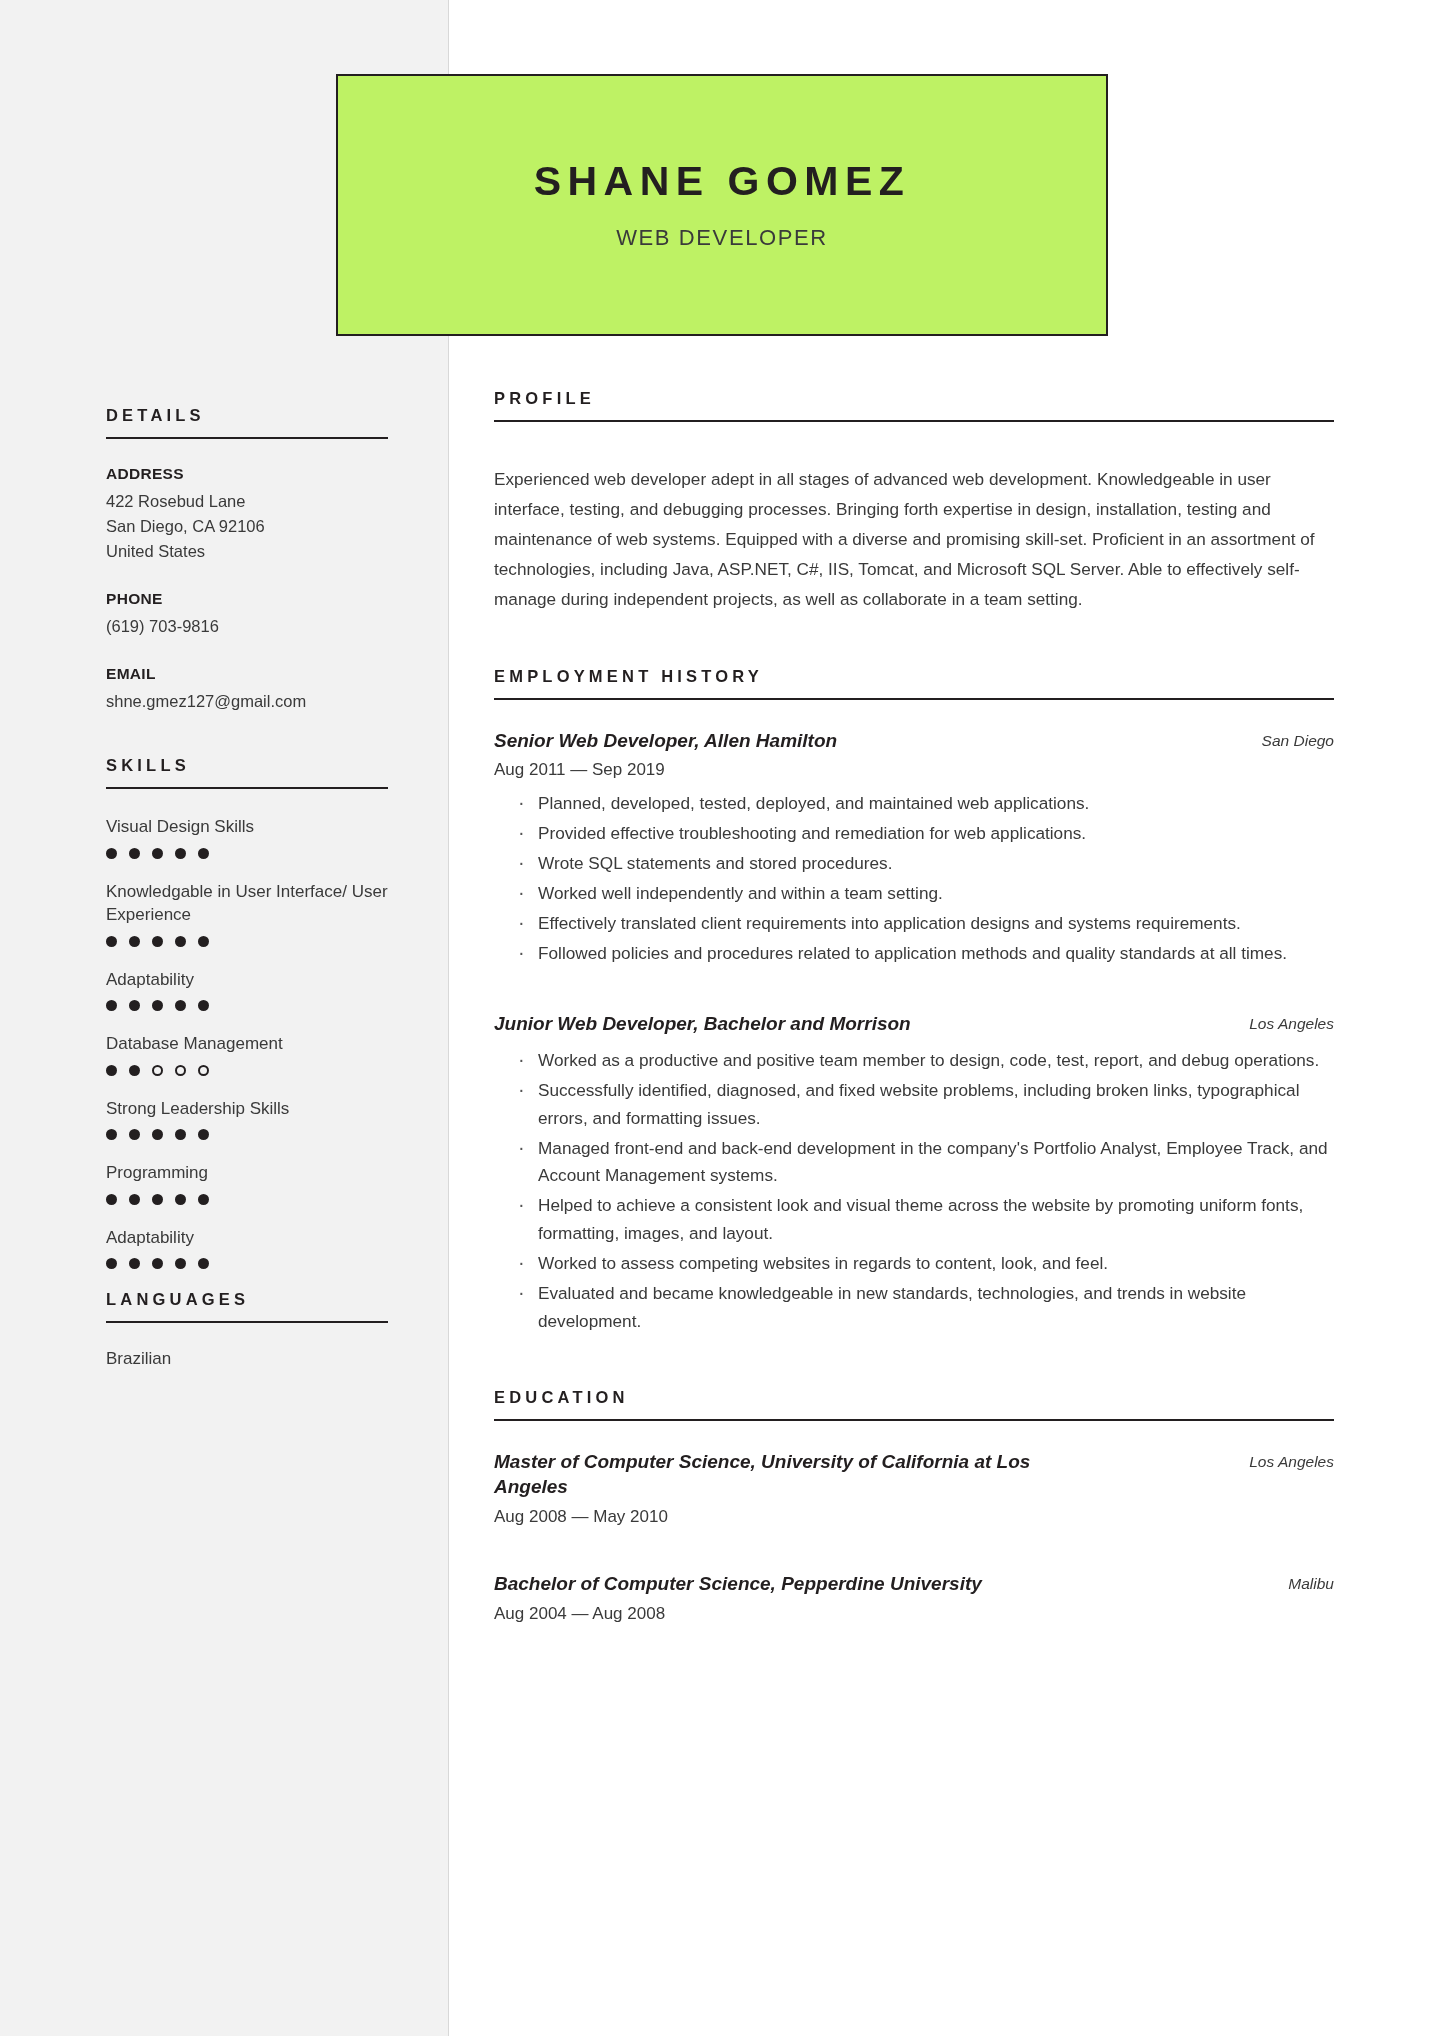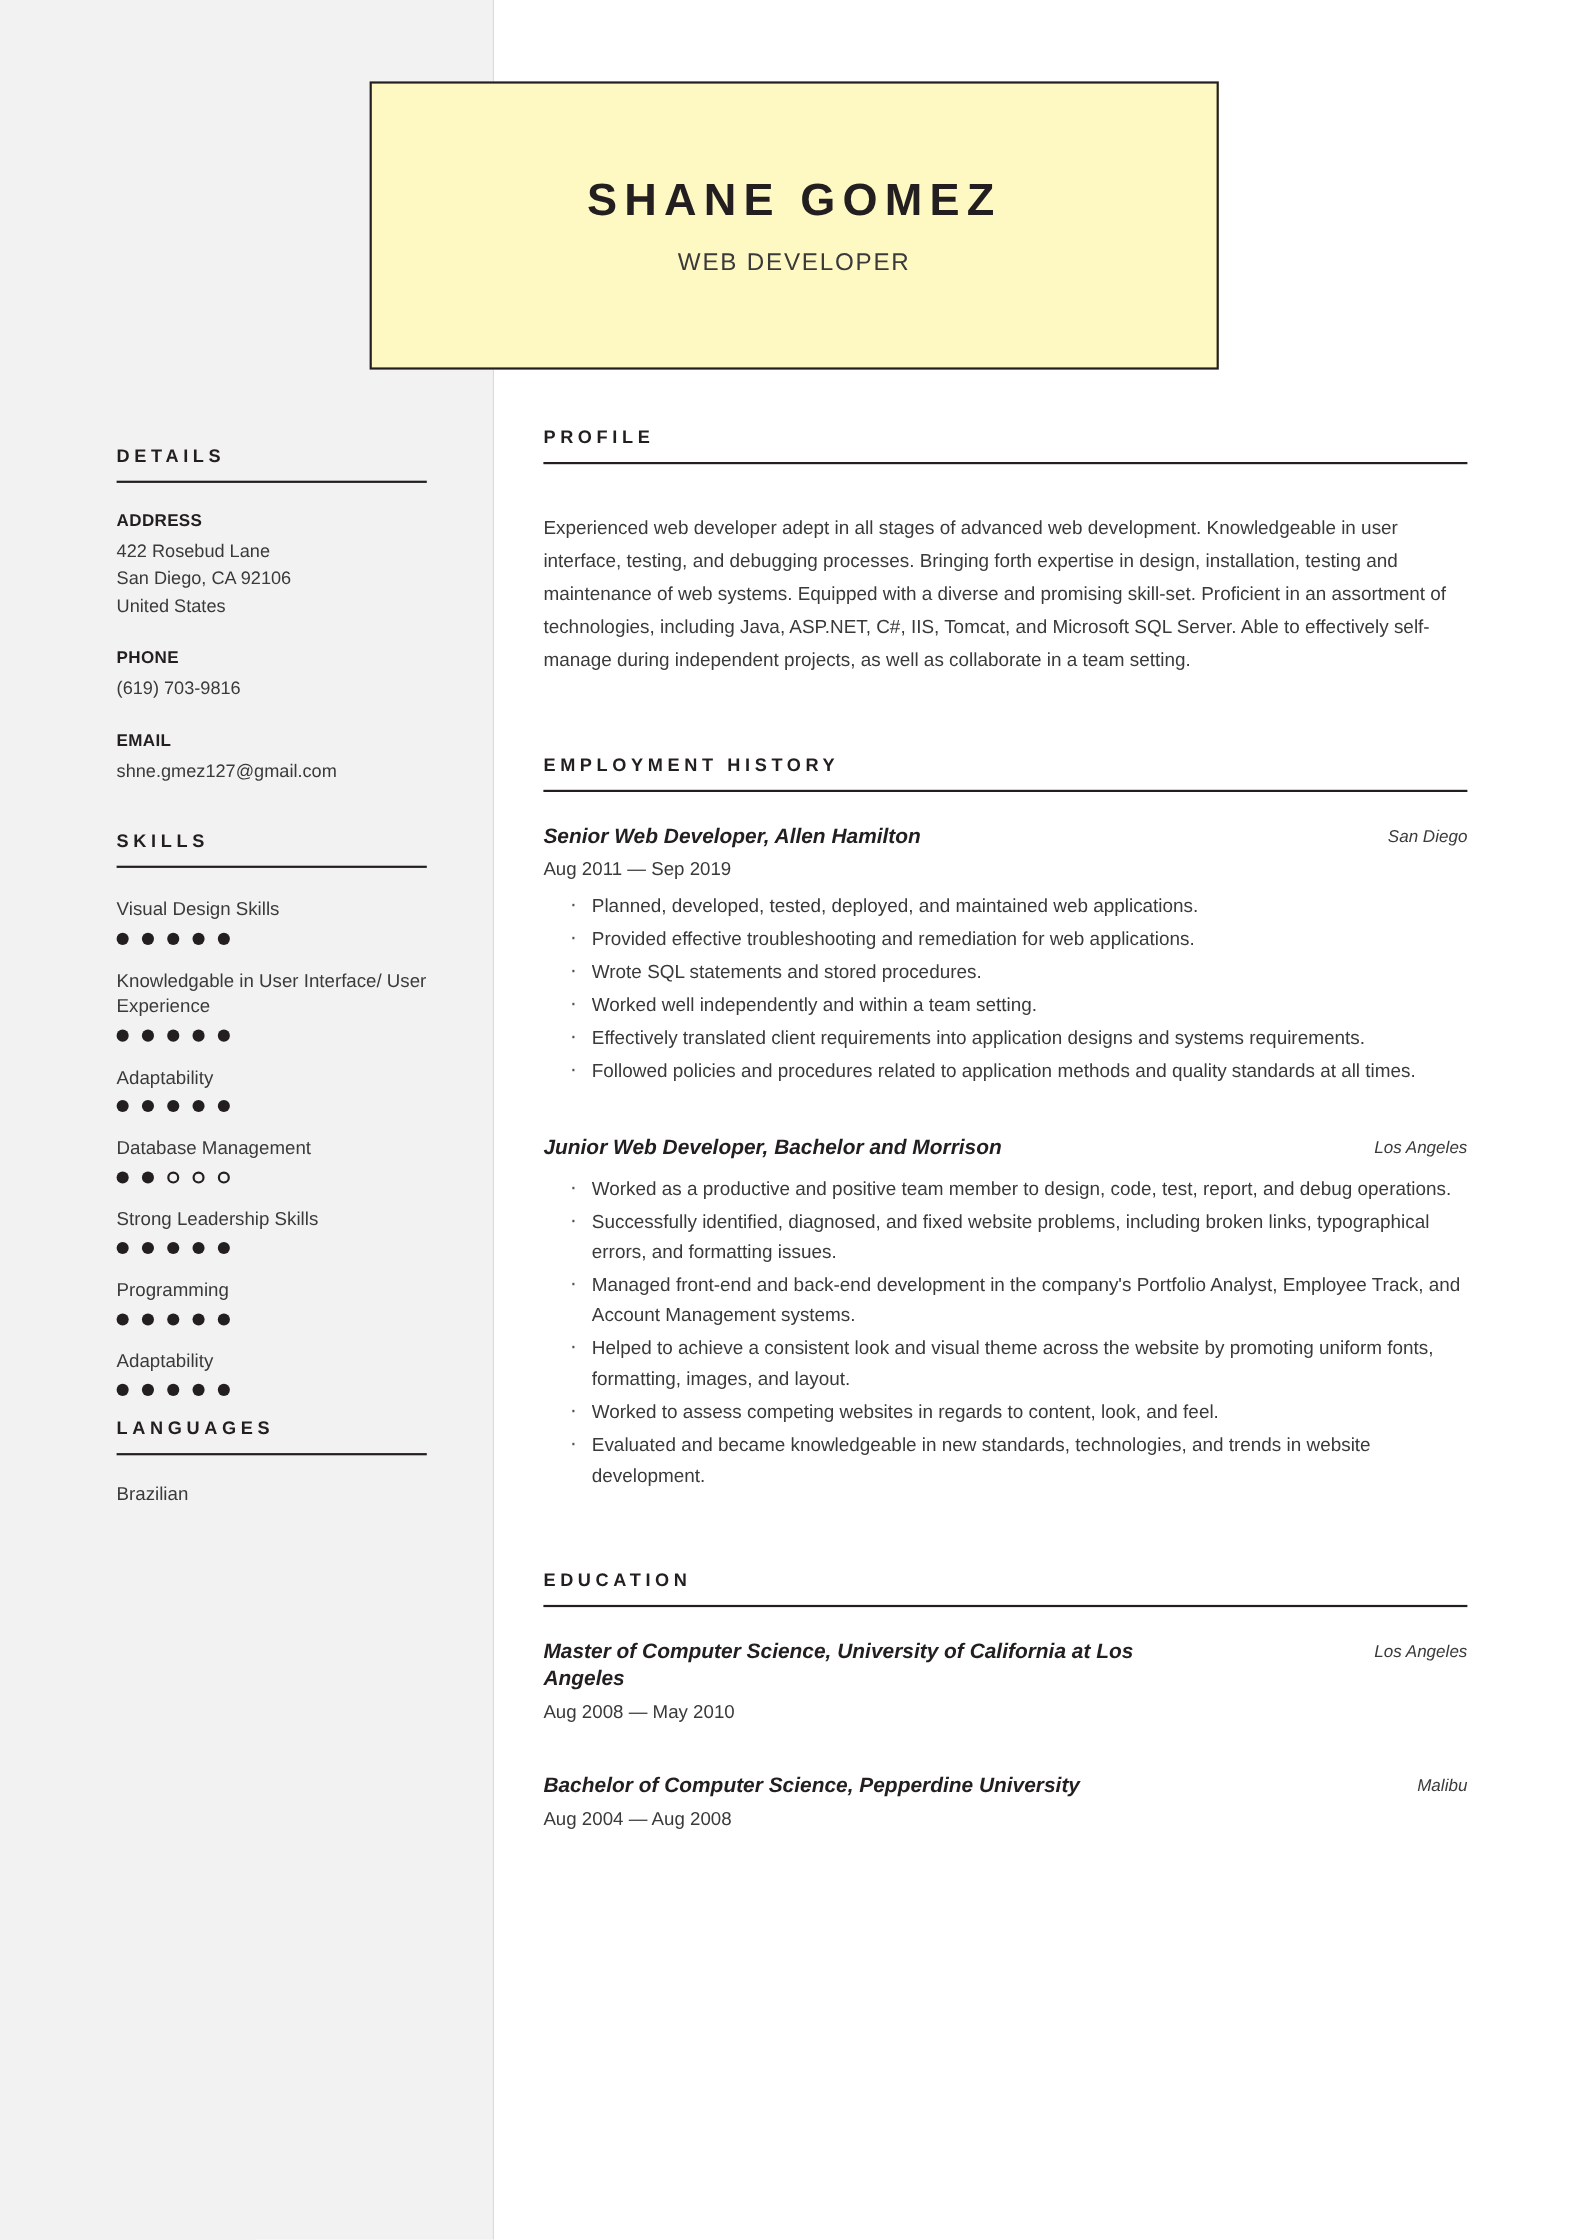--- a/index.html
+++ b/index.html
@@ -37,21 +37,21 @@
     background: #d8d8d8;
   }
 
   
   .header-box {
     position: absolute;
     left: 336px; top: 74px;
     width: 772px;
     height: 262px;
     border: 2px solid #231f20;
-    background: #fef9c3;
+    background: #bef264;
     display: flex;
     flex-direction: column;
     align-items: center;
     justify-content: center;
   }
   .name {
     font-size: 41px;
     font-weight: 700;
     letter-spacing: 6.5px;
     color: #231f20;
@@ -184,21 +184,21 @@
   }
   .bullets li::before {
     content: "·";
     position: absolute;
     left: 24px;
     top: -4px;
     font-size: 20px;
     color: #555;
   }
   .gap-lg { margin-top: 44px; }
-  .gap-xl { margin-top: 72px; }
+  .gap-xl { margin-top: 52px; }
 </style>
 </head>
 <body>
 
 <div class="page">
 
   <div class="sidebar-bg"></div>
   <div class="sidebar-divider"></div>
 
   <div class="header-box">

